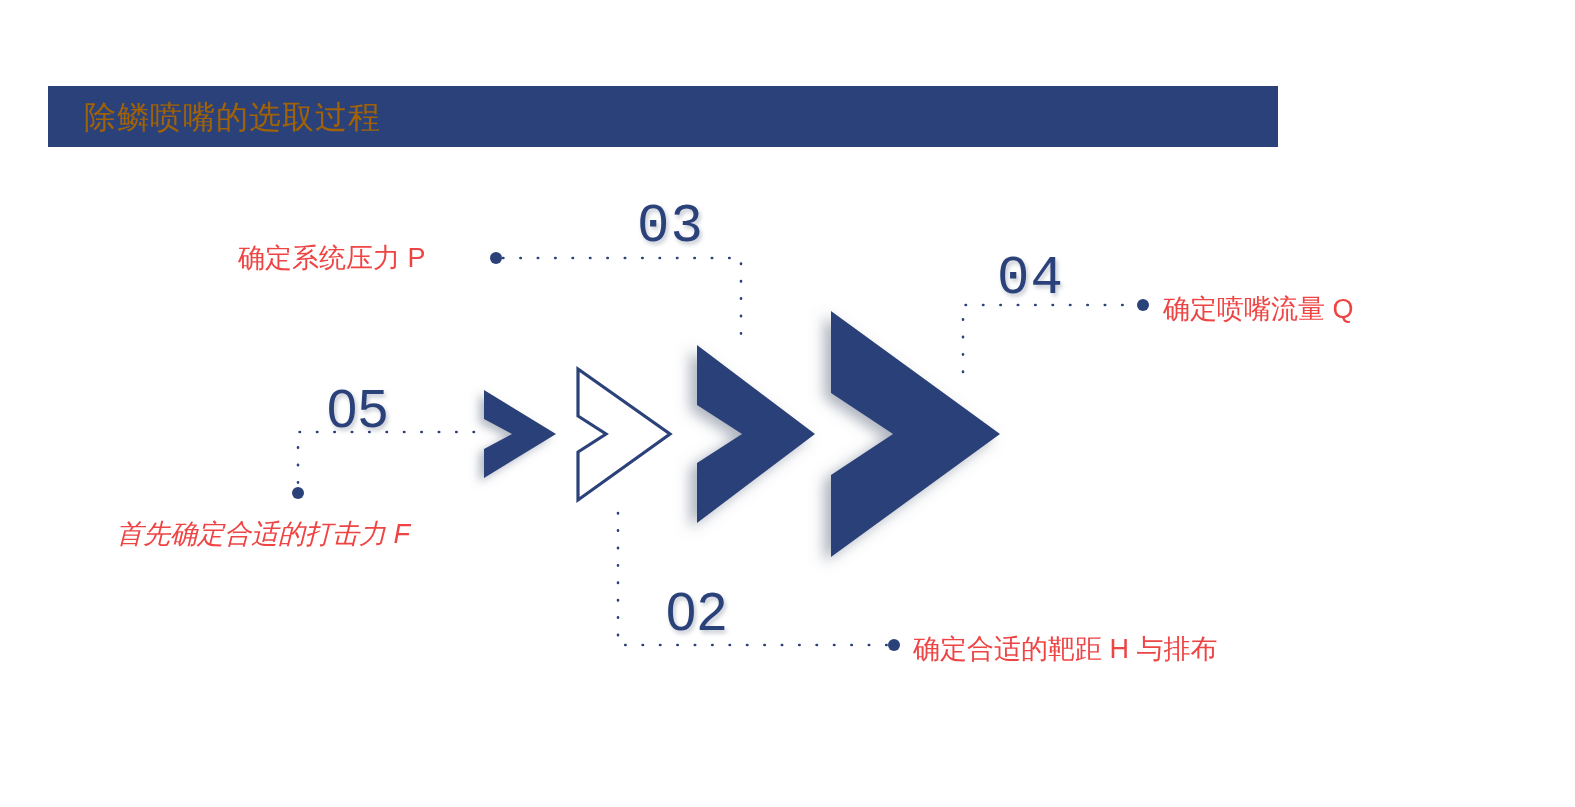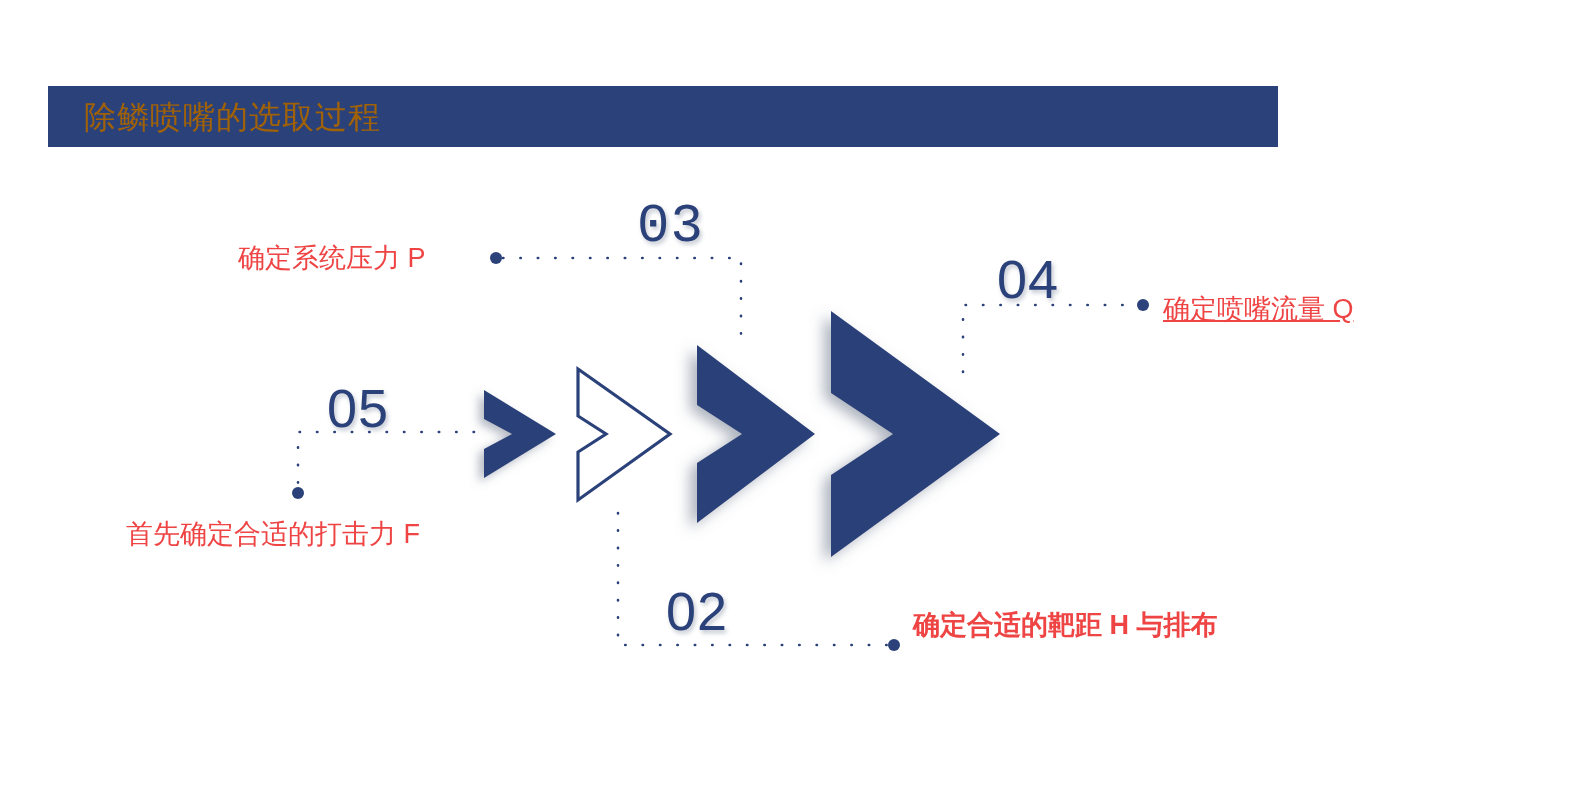--- a/index.html
+++ b/index.html
@@ -52,34 +52,34 @@
     line-height: 54px;
     font-weight: 400;
     color: #2b4179;
     text-shadow: 2px 3px 4px rgba(120,130,150,0.45);
     letter-spacing: 1px;
     white-space: nowrap;
   }
   #step-number-01 { left: 327px; top: 381px; }
   #step-number-02 { left: 666px; top: 584px; }
   #step-number-03 { left: 637px; top: 200px; font-family: Liberation Mono, monospace; }
-  #step-number-04 { left: 997px; top: 252px; }
+  #step-number-04 { left: 997px; top: 252px; font-family: Liberation Mono, monospace; }
 
   
   .step-label {
     position: absolute;
     font-size: 27px;
     line-height: 32px;
     color: #ef4444;
     white-space: nowrap;
   }
-  #step-label-01 { left: 126px; top: 518px; }
-  #step-label-02 { left: 913px; top: 609px; font-weight: bold; }
+  #step-label-01 { left: 116px; top: 518px; font-style: italic; }
+  #step-label-02 { left: 913px; top: 633px; }
   #step-label-03 { left: 238px; top: 242px; }
-  #step-label-04 { left: 1163px; top: 293px; text-decoration: underline; }
+  #step-label-04 { left: 1163px; top: 293px; }
 
   
   #connectors {
     position: absolute;
     left: 0;
     top: 0;
     width: 1575px;
     height: 807px;
     pointer-events: none;
   }

